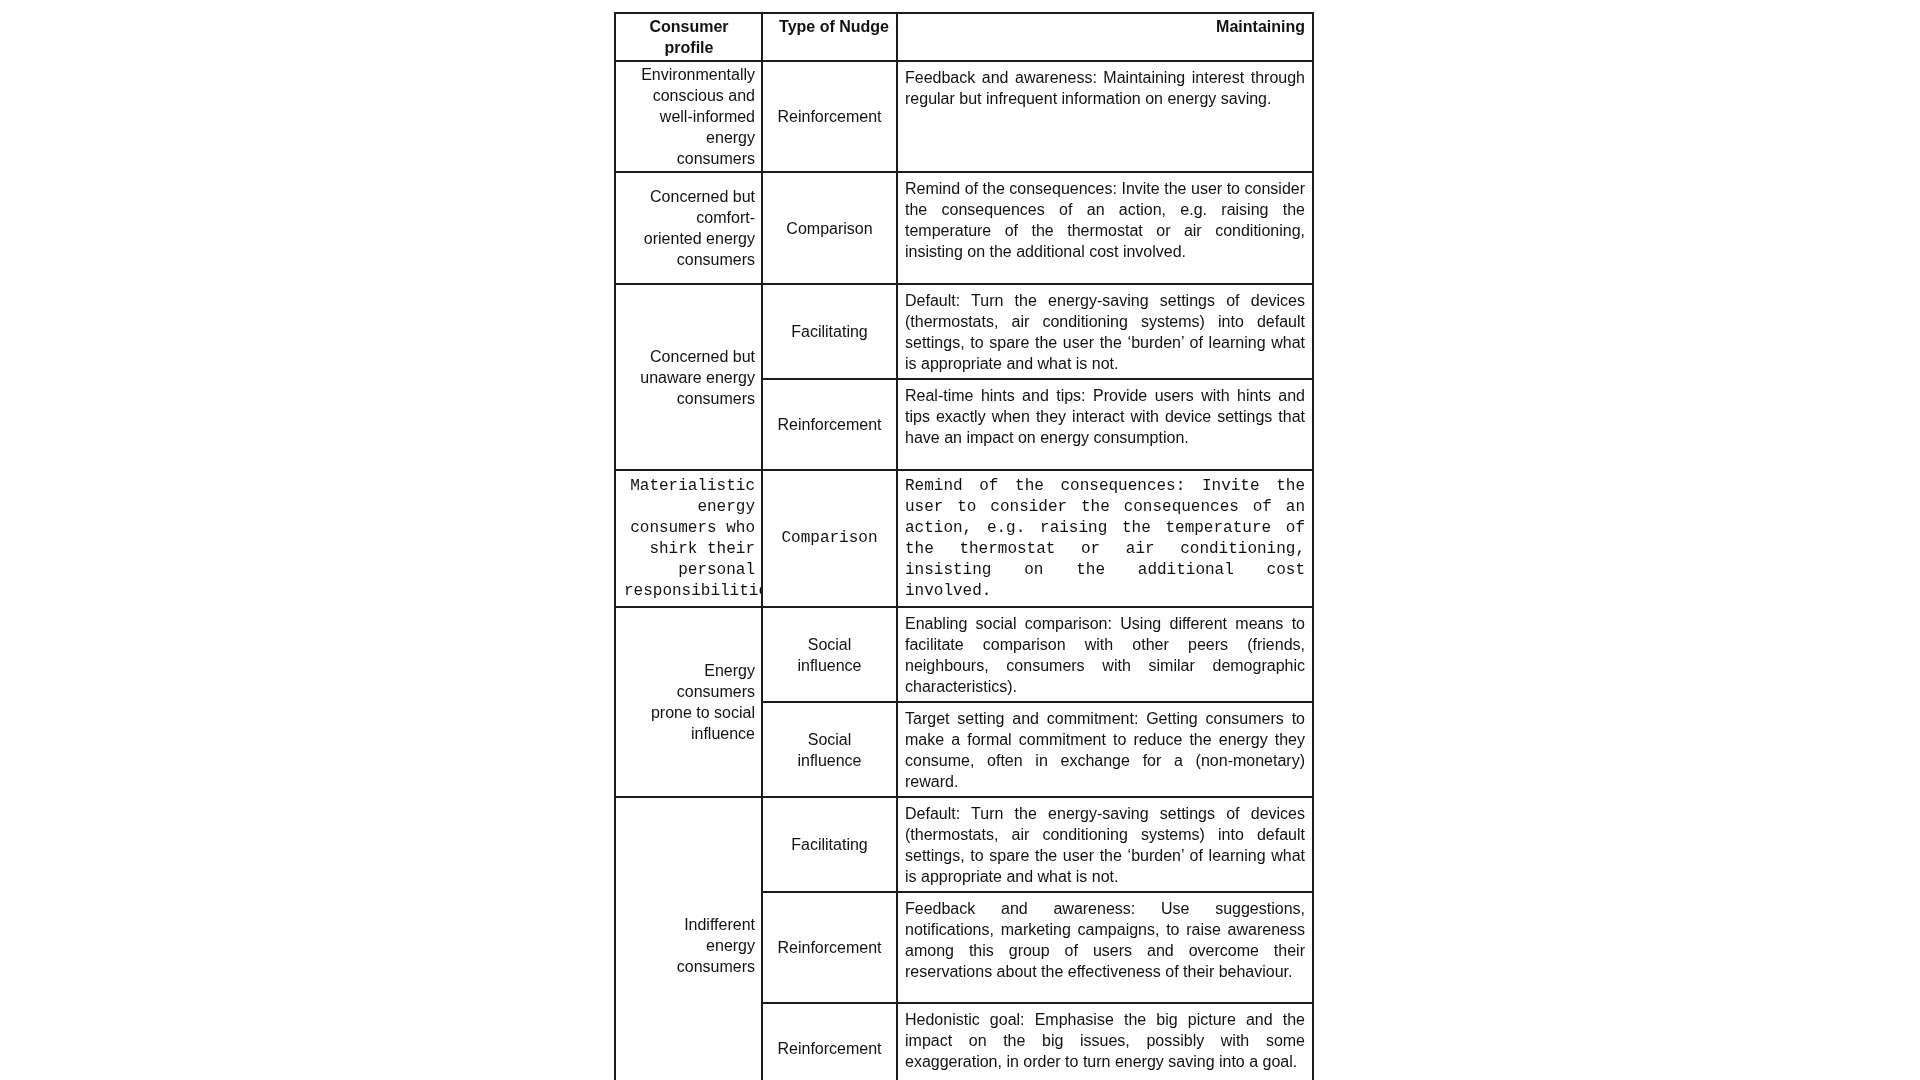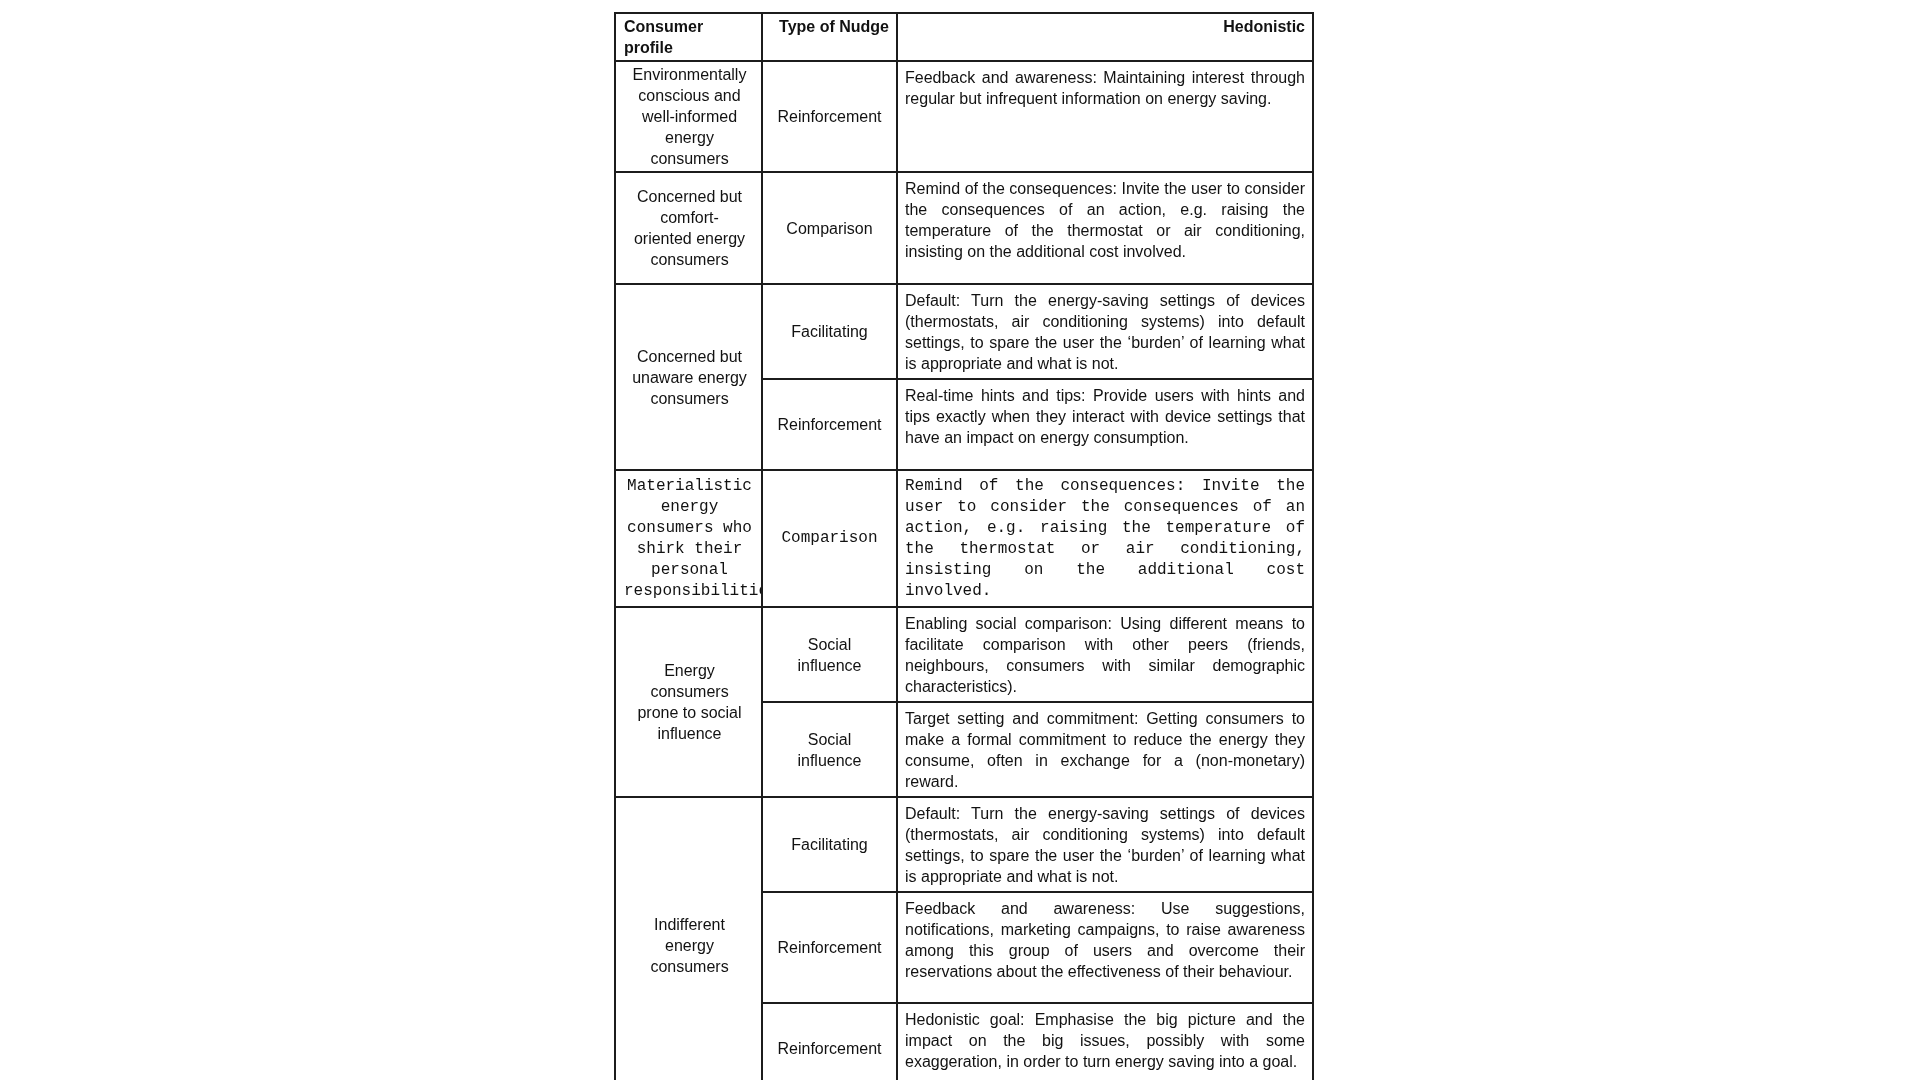--- a/index.html
+++ b/index.html
@@ -29,25 +29,25 @@
     font-size: 16px;
     line-height: 21px;
     overflow: hidden;
   }
   th {
     font-weight: bold;
     vertical-align: top;
     padding: 2px 7px;
     text-align: right;
   }
-  th.th-profile { text-align: left; padding-left: 8px; }
+  th.th-profile { text-align: center; padding-left: 8px; }
 
   td.profile {
     vertical-align: middle;
-    text-align: center;
+    text-align: right;
     white-space: pre-line;
     padding: 2px 6px 2px 8px;
   }
   td.nudge {
     vertical-align: middle;
     text-align: center;
     white-space: pre-line;
     padding: 2px 8px;
   }
   td.desc {
@@ -73,21 +73,21 @@
   <table class="nudge-table">
     <colgroup>
       <col class="c-profile">
       <col class="c-nudge">
       <col class="c-desc">
     </colgroup>
     <thead>
       <tr class="rh-hdr">
         <th class="th-profile">Consumer profile</th>
         <th>Type of Nudge</th>
-        <th>Hedonistic</th>
+        <th>Maintaining</th>
       </tr>
     </thead>
     <tbody>
       <tr class="rh-111">
         <td class="profile">Environmentally
 conscious and
 well-informed
 energy
 consumers</td>
         <td class="nudge">Reinforcement</td>

